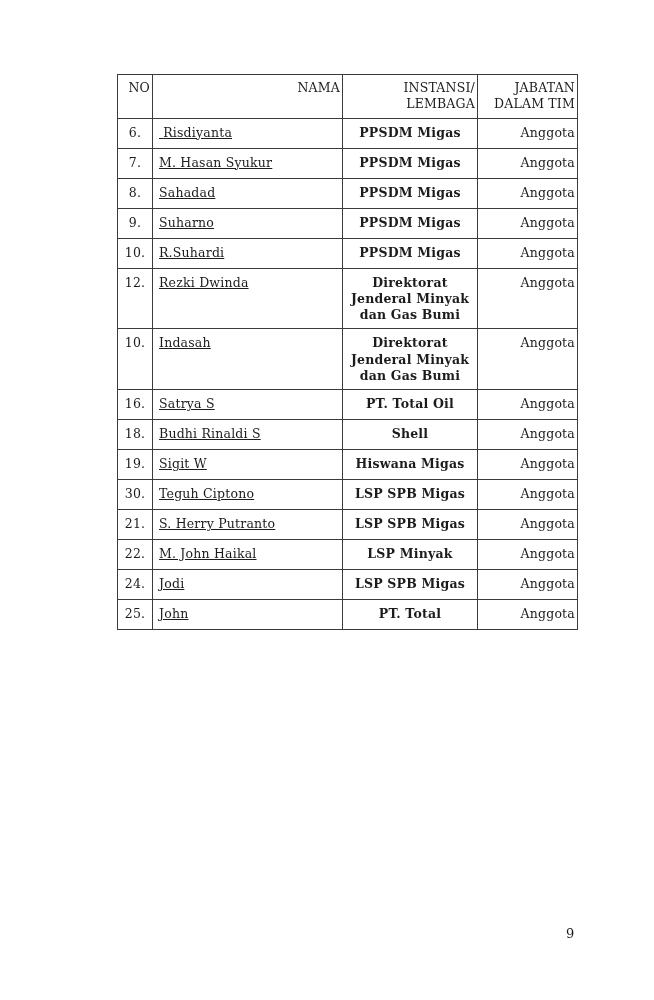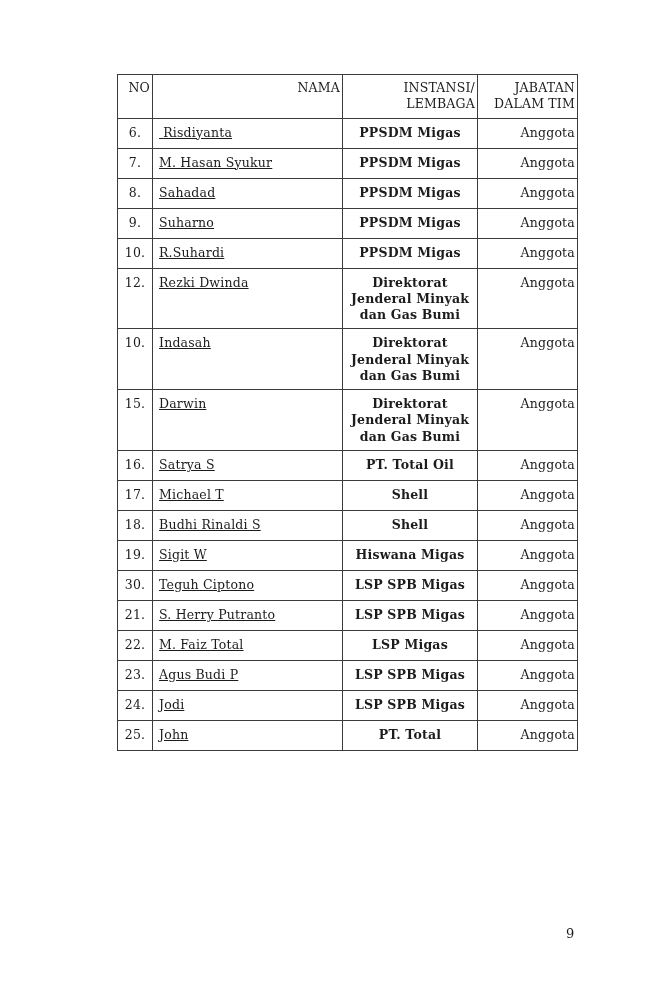--- a/index.html
+++ b/index.html
@@ -127,40 +127,28 @@
     </tr>
 
     <tr>
       <td class="cell-no">10.</td>
       <td class="cell-nama">Indasah</td>
       <td class="cell-inst">Direktorat Jenderal Minyak dan Gas Bumi</td>
       <td class="cell-jab">Anggota</td>
     </tr>
 
 
-    <tr>
-      <td class="cell-no">15.</td>
-      <td class="cell-nama">Darwin</td>
-      <td class="cell-inst">Direktorat Jenderal Minyak dan Gas Bumi</td>
-      <td class="cell-jab">Anggota</td>
-    </tr>
 
     <tr>
       <td class="cell-no">16.</td>
       <td class="cell-nama">Satrya S</td>
       <td class="cell-inst">PT. Total Oil</td>
       <td class="cell-jab">Anggota</td>
     </tr>
 
-    <tr>
-      <td class="cell-no">17.</td>
-      <td class="cell-nama">Michael T</td>
-      <td class="cell-inst">Shell</td>
-      <td class="cell-jab">Anggota</td>
-    </tr>
 
     <tr>
       <td class="cell-no">18.</td>
       <td class="cell-nama">Budhi Rinaldi S</td>
       <td class="cell-inst">Shell</td>
       <td class="cell-jab">Anggota</td>
     </tr>
 
     <tr>
       <td class="cell-no">19.</td>
@@ -178,31 +166,25 @@
 
     <tr>
       <td class="cell-no">21.</td>
       <td class="cell-nama">S. Herry Putranto</td>
       <td class="cell-inst">LSP SPB Migas</td>
       <td class="cell-jab">Anggota</td>
     </tr>
 
     <tr>
       <td class="cell-no">22.</td>
-      <td class="cell-nama">M. Faiz Total</td>
-      <td class="cell-inst">LSP Migas</td>
-      <td class="cell-jab">Anggota</td>
-    </tr>
-
-    <tr>
-      <td class="cell-no">23.</td>
-      <td class="cell-nama">Agus Budi P</td>
-      <td class="cell-inst">LSP SPB Migas</td>
-      <td class="cell-jab">Anggota</td>
-    </tr>
+      <td class="cell-nama">M. John Haikal</td>
+      <td class="cell-inst">LSP Minyak</td>
+      <td class="cell-jab">Anggota</td>
+    </tr>
+
 
     <tr>
       <td class="cell-no">24.</td>
       <td class="cell-nama">Jodi</td>
       <td class="cell-inst">LSP SPB Migas</td>
       <td class="cell-jab">Anggota</td>
     </tr>
 
     <tr>
       <td class="cell-no">25.</td>

